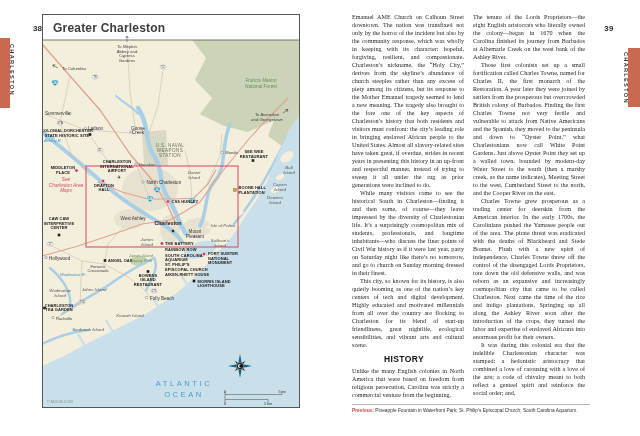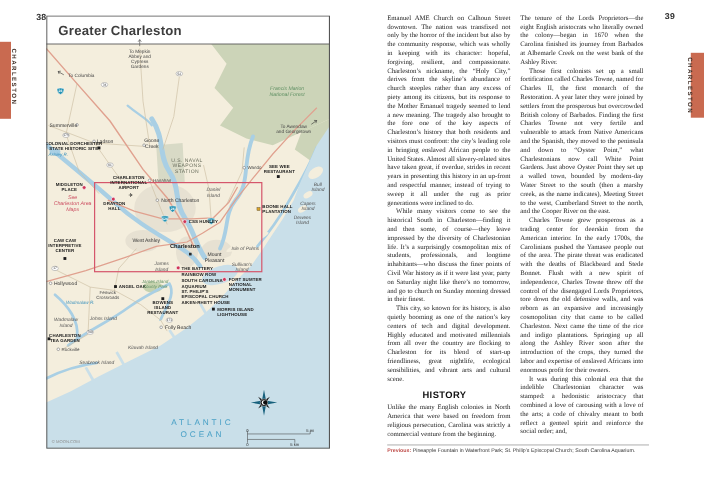--- a/index.html
+++ b/index.html
@@ -1,18 +1,18 @@
 <!DOCTYPE html>
 <html><head>
 <meta charset="utf-8">
 <style>
   html,body{margin:0;padding:0;}
   body{width:640px;height:436px;background:#ffffff;font-family:"Liberation Sans",sans-serif;overflow:hidden;}
   .spread{position:relative;width:640px;height:436px;background:#fff;}
-  .pagenum{position:absolute;font:bold 8px "Liberation Sans",sans-serif;color:#2e2e2e;}
+  .pagenum{position:absolute;font:bold 8px "Liberation Sans",sans-serif;color:#2e2e2e;margin-top:13px;}
   #pagenum-left{left:33px;top:11px;}
   #pagenum-right{left:604px;top:11px;font-family:Liberation Mono, monospace;}
   .tab{position:absolute;background:#c96a50;}
   #tab-left{left:0;top:38px;width:10px;height:70px;}
   #tab-right{right:0;top:48px;width:12px;height:59px;}
   .tab-label{position:absolute;writing-mode:vertical-rl;font:bold 5.6px "Liberation Sans",sans-serif;letter-spacing:1.3px;color:#3f2e26;white-space:nowrap;}
   #tab-label-left{left:9px;top:44px;}
   #tab-label-right{right:11px;top:52px;}
   .map-panel{position:absolute;left:42px;top:14px;width:258px;height:394px;}
   .map-svg{width:258px;height:394px;display:block;}

